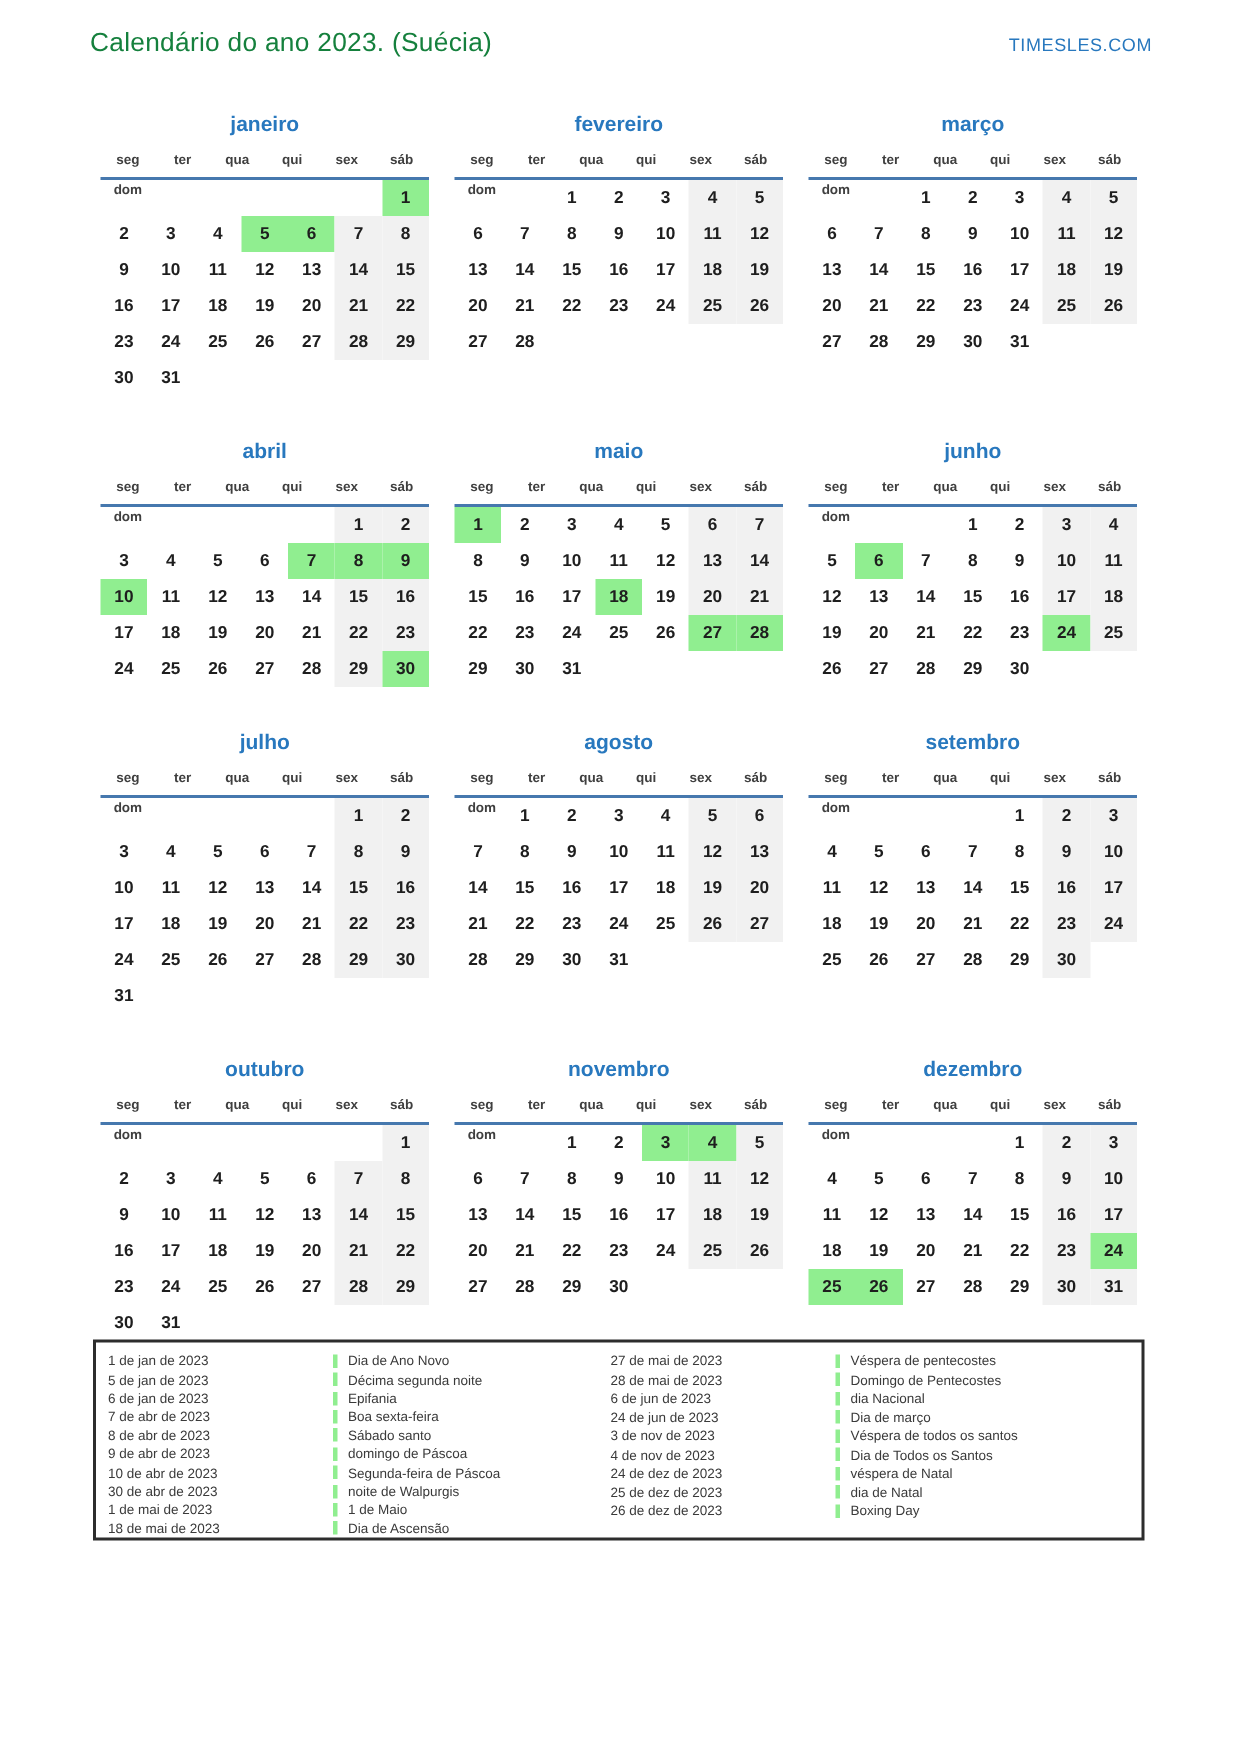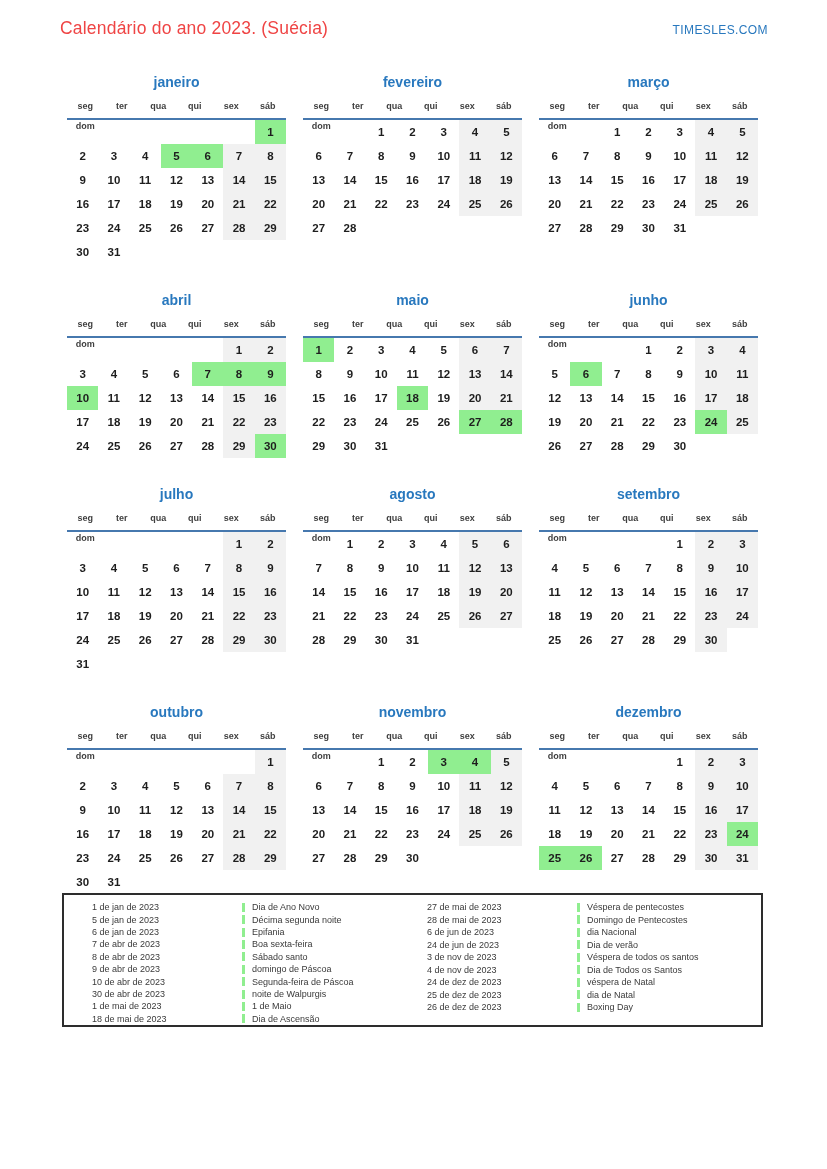--- a/index.html
+++ b/index.html
@@ -8,34 +8,34 @@
     --green:#90ee90;
     --weekend:#f1f1f1;
     --legend-border:#2d2d2d;
   }
   *{margin:0;padding:0;box-sizing:border-box;}
   html,body{background:#ffffff;}
   body{font-family:"Liberation Sans","DejaVu Sans",sans-serif;}
   .page{position:relative;width:827px;height:1169px;background:#ffffff;overflow:hidden;}
 
   .topbar{position:absolute;left:60px;right:59px;top:18px;display:flex;justify-content:space-between;align-items:flex-start;}
-  .page-title{font-size:17.5px;font-weight:400;color:#ef4444;letter-spacing:0.2px;}
+  .page-title{font-size:17.5px;font-weight:400;color:#15803d;letter-spacing:0.2px;}
   .site-link{font-size:12px;color:var(--accent);text-decoration:none;letter-spacing:0.4px;margin-top:5px;cursor:pointer;}
 
   .months{position:absolute;left:67px;top:70px;width:691px;display:grid;grid-template-columns:repeat(3,219px);column-gap:17px;row-gap:24px;align-items:start;font-weight:bold;}
   .month{width:219px;}
   .month-title{height:26px;line-height:24px;text-align:center;font-size:14px;color:var(--accent);}
   .weekday-row{display:grid;grid-template-columns:repeat(6,1fr);height:24px;border-bottom:2px solid var(--underline);}
   .weekday-cell{font-size:9px;color:#3f3f3f;text-align:center;line-height:20px;}
   .week-row{display:grid;grid-template-columns:repeat(7,1fr);height:24px;}
   .day-cell{font-size:11.5px;color:#1e1e1e;text-align:center;line-height:24px;}
   .day-cell.weekend{background:var(--weekend);}
   .day-cell.holiday{background:var(--green);}
 
-  .legend{position:absolute;left:62px;top:893px;width:701px;height:134px;border:2px solid var(--legend-border);display:flex;padding:6px 0 0 28px;}
+  .legend{position:absolute;left:62px;top:893px;width:701px;height:134px;border:2px solid var(--legend-border);display:flex;padding:6px 0 0 8px;}
   .legend-col{display:flex;flex-direction:column;}
   .legend-col.first{width:335px;}
   .legend-row{display:flex;align-items:center;height:12.5px;}
   .legend-date{width:150px;font-size:9px;color:#3a3a3a;}
   .legend-marker{width:3px;height:9px;background:var(--green);margin-right:7px;flex:0 0 3px;}
   .legend-label{font-size:9px;color:#3a3a3a;text-align:right;}
 </style>
 </head>
 <body>
 
@@ -822,21 +822,21 @@
           <span class="legend-label">Domingo de Pentecostes</span>
         </div>
         <div class="legend-row">
           <span class="legend-date">6 de jun de 2023</span>
           <span class="legend-marker"></span>
           <span class="legend-label">dia Nacional</span>
         </div>
         <div class="legend-row">
           <span class="legend-date">24 de jun de 2023</span>
           <span class="legend-marker"></span>
-          <span class="legend-label">Dia de verão</span>
+          <span class="legend-label">Dia de março</span>
         </div>
         <div class="legend-row">
           <span class="legend-date">3 de nov de 2023</span>
           <span class="legend-marker"></span>
           <span class="legend-label">Véspera de todos os santos</span>
         </div>
         <div class="legend-row">
           <span class="legend-date">4 de nov de 2023</span>
           <span class="legend-marker"></span>
           <span class="legend-label">Dia de Todos os Santos</span>

